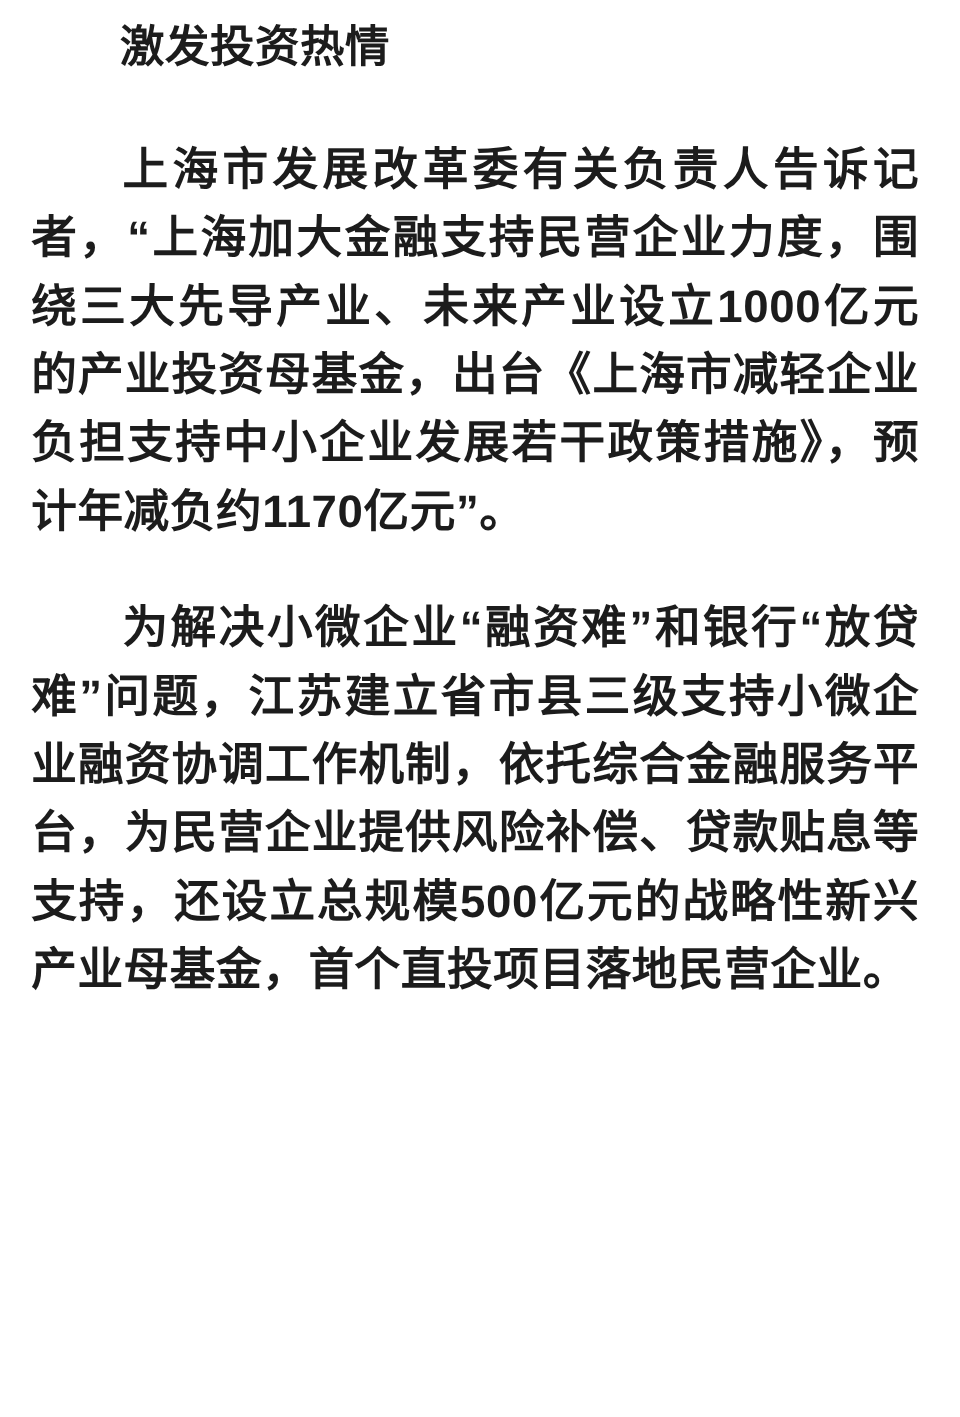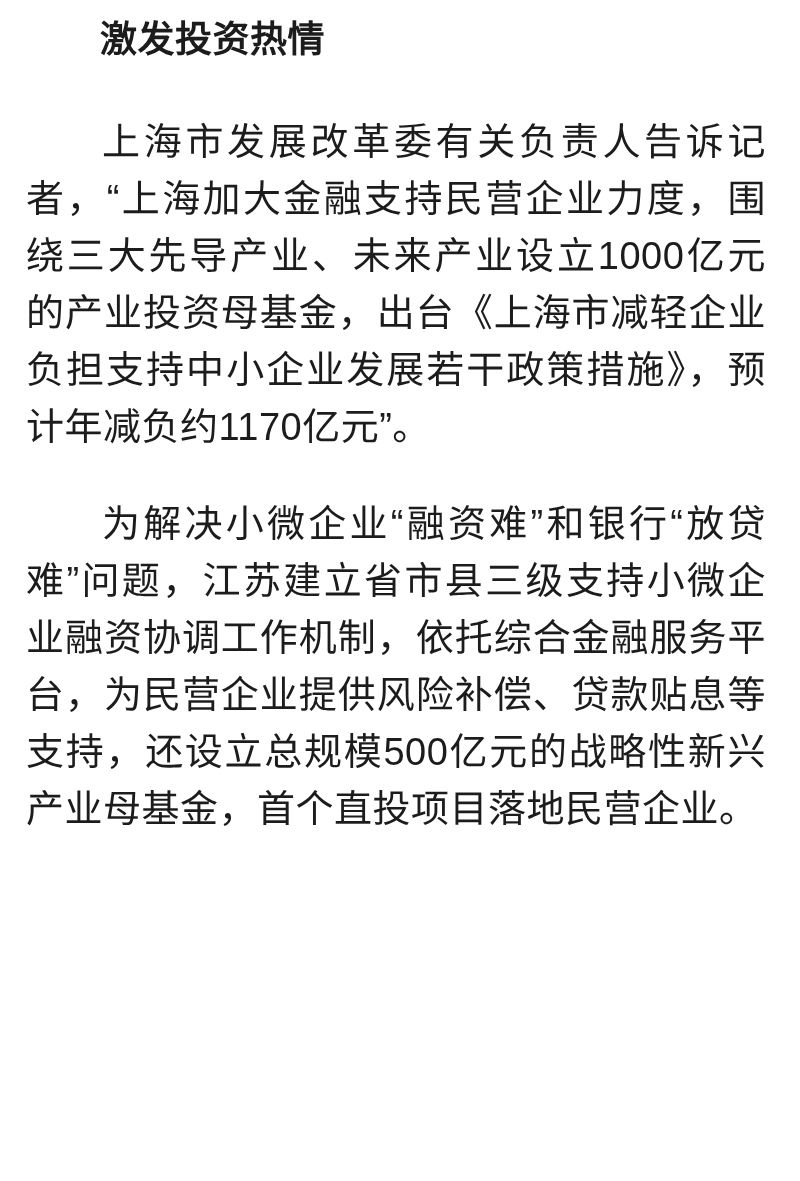--- a/index.html
+++ b/index.html
@@ -28,21 +28,21 @@
     line-height: 52px;
     font-weight: 700;
     text-indent: 2em;
     color: #1c1c1c;
     letter-spacing: 0.5px;
   }
   .article-paragraph {
     margin: 0 0 40px 0;
     font-size: 38px;
     line-height: 57px;
-    font-weight: 400;
+    font-weight: 700;
     text-indent: 2em;
     text-align: justify;
     text-justify: inter-ideograph;
     color: #1c1c1c;
     letter-spacing: 0.5px;
     word-break: break-all;
   }
   .article-paragraph:last-child {
     margin-bottom: 4px;
   }

